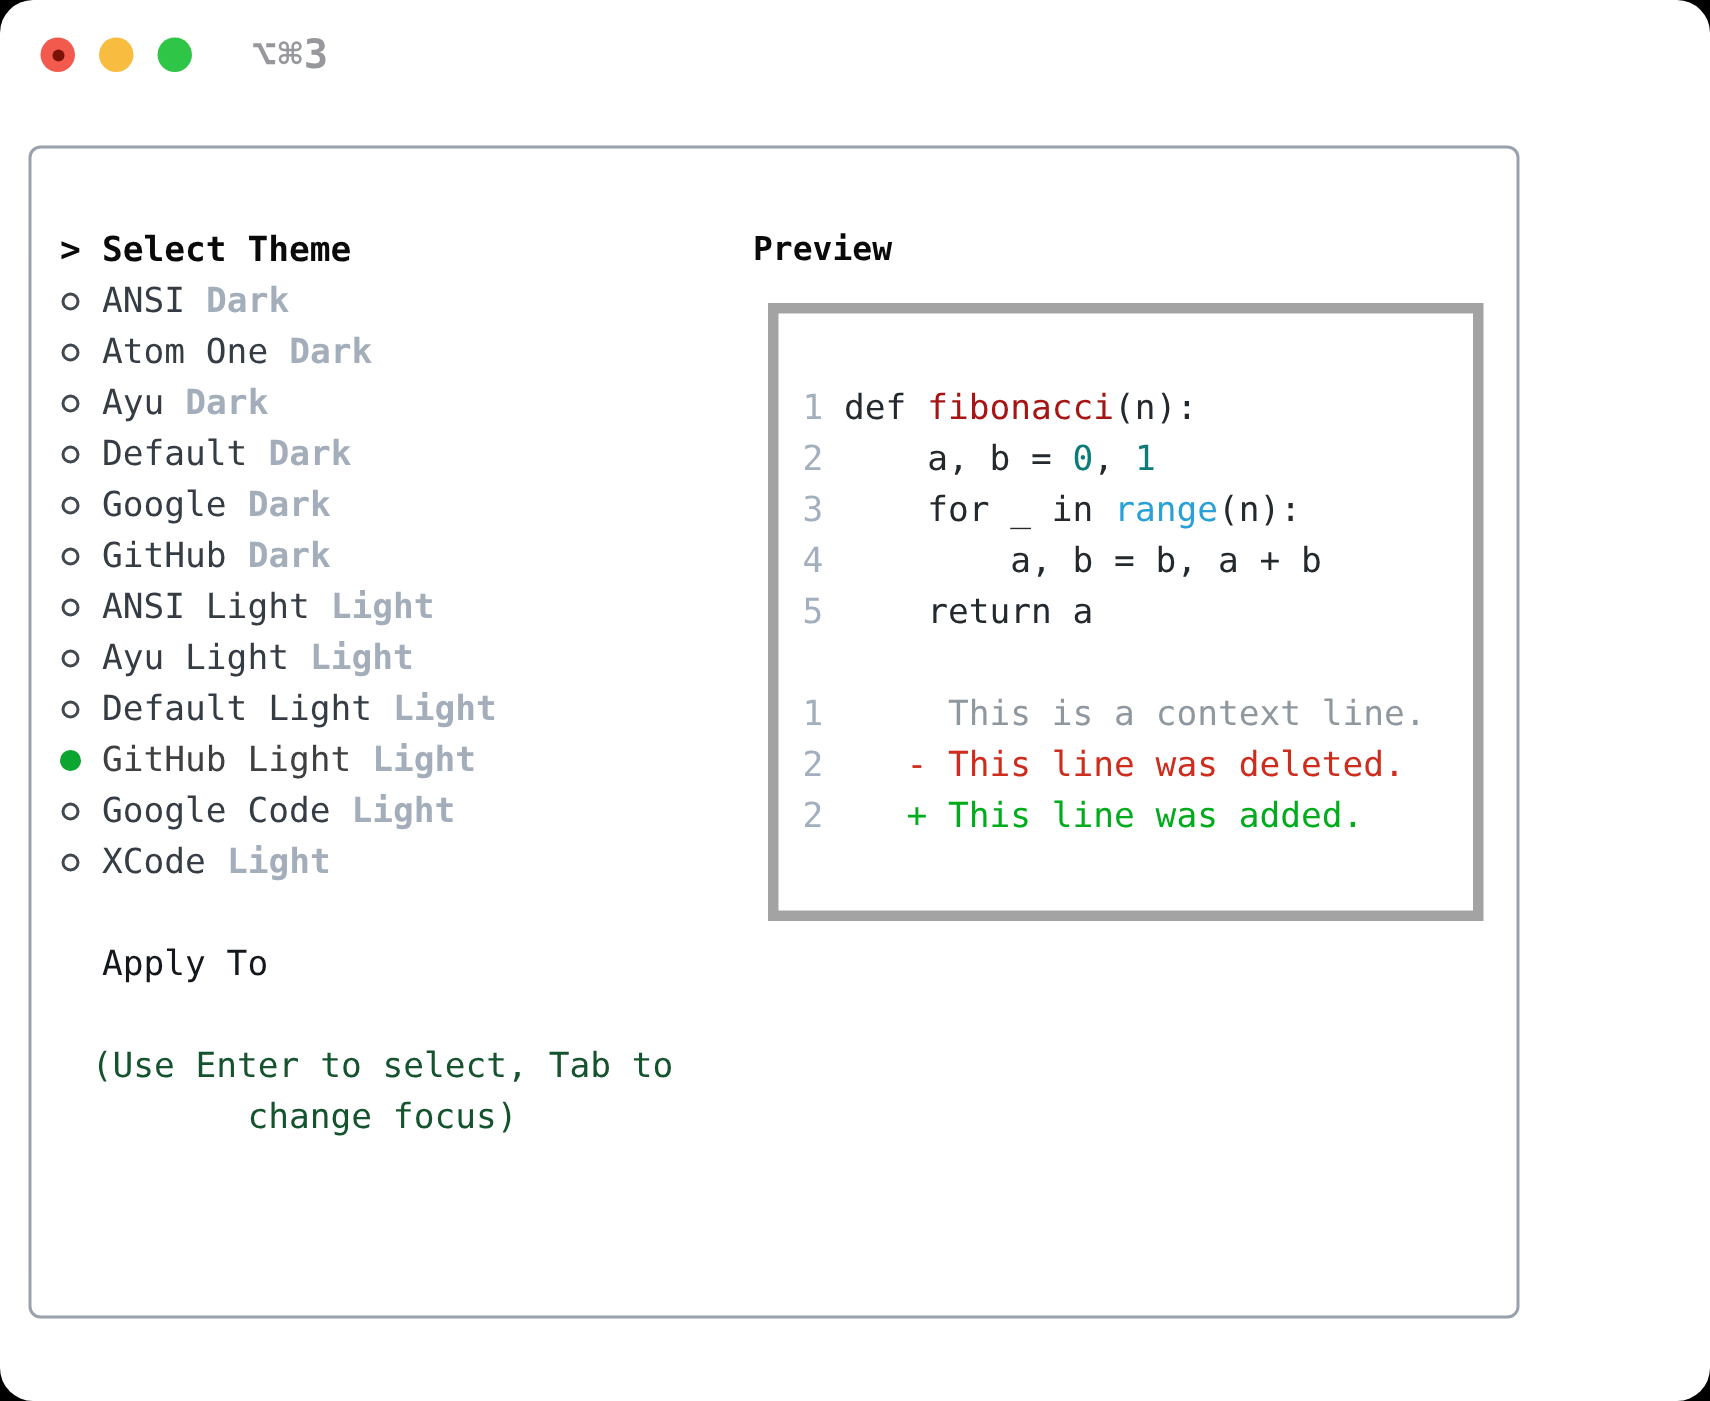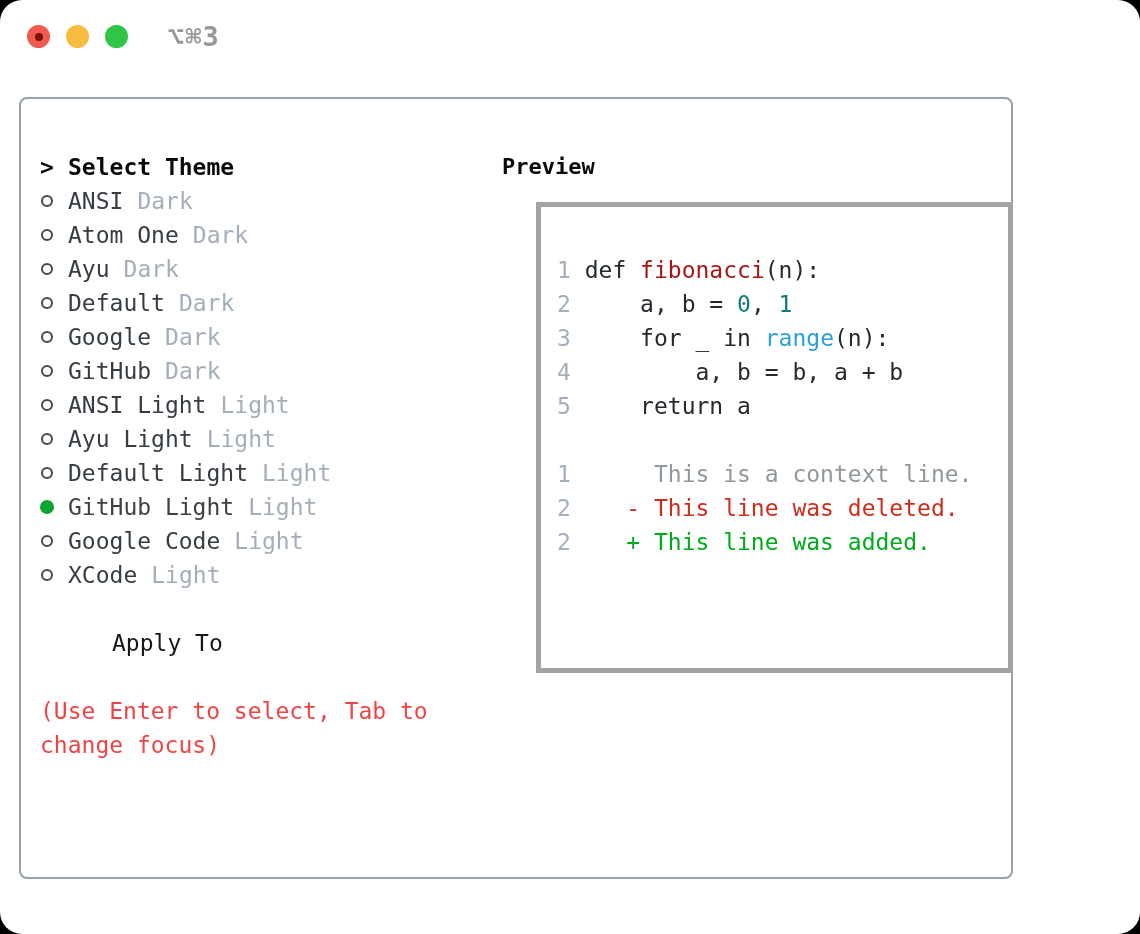--- a/index.html
+++ b/index.html
@@ -33,32 +33,32 @@
   .row{display:flex;align-items:center;height:34px;white-space:pre;}
   .marker{display:inline-flex;align-items:center;justify-content:flex-start;
           width:28px;flex:0 0 28px;}
   .ring{width:12px;height:12px;border-radius:50%;border:2px solid #42484f;
         box-sizing:border-box;margin-left:1px;}
   .dot{width:14px;height:14px;border-radius:50%;background:#0ca52f;box-sizing:border-box;}
   .prefix{font-weight:bold;color:#0a0a0a;}
   .heading{font-weight:bold;color:#0a0a0a;}
   .item-name{color:#363c44;}
   .item-name.selected{color:#404040;}
-  .item-variant{color:#a4aebb;margin-left:14px;}
+  .item-variant{color:#a4aebb;margin-left:14px;font-weight:bold;}
   .apply-name.selected{color:#0ca52f;}
   .spacer{height:34px;}
-  .hint{width:430px;line-height:34px;color:#ef4444;white-space:normal;}
+  .hint{width:430px;line-height:34px;color:#14532d;white-space:normal;text-align:center;}
   
   .preview-heading{
     position:absolute;left:481px;top:51px;height:34px;line-height:34px;
     font-size:22px;font-weight:bold;color:#0a0a0a;
   }
   .preview-box{
-    position:absolute;left:491px;top:103px;width:477px;height:471px;
-    border:5px solid #a3a3a3;background:#fff;box-sizing:border-box;margin-left:24px;
+    position:absolute;left:491px;top:103px;width:477px;height:412px;
+    border:7px solid #a3a3a3;background:#fff;box-sizing:border-box;
   }
   .code{position:absolute;left:16px;top:46px;font-size:23px;}
   .code-line{height:34px;line-height:34px;white-space:pre;}
   .tok-ln{color:#a4afbe;}
   .tok-pl{color:#24292e;}
   .tok-kw{color:#24292e;}
   .tok-fn{color:#a41513;}
   .tok-num{color:#0d7c78;}
   .tok-call{color:#2aa0d8;}
   .tok-ctx{color:#8f979f;text-align:right;}
@@ -95,21 +95,21 @@
           <div class="row"><span class="marker"><i class="ring"></i></span><span class="item-name">Ayu Light</span><span class="item-variant">Light</span></div>
           <div class="row"><span class="marker"><i class="ring"></i></span><span class="item-name">Default Light</span><span class="item-variant">Light</span></div>
           <div class="row"><span class="marker"><i class="dot"></i></span><span class="item-name selected">GitHub Light</span><span class="item-variant">Light</span></div>
           <div class="row"><span class="marker"><i class="ring"></i></span><span class="item-name">Google Code</span><span class="item-variant">Light</span></div>
           <div class="row"><span class="marker"><i class="ring"></i></span><span class="item-name">XCode</span><span class="item-variant">Light</span></div>
         </div>
 
       <div class="spacer"></div>
 
       <div class="row">
-        <span class="marker"></span><span class="heading" style="font-weight:normal;color:#14181d;margin-left:44px;">Apply To</span>
+        <span class="marker"></span><span class="heading" style="font-weight:normal;color:#14181d;">Apply To</span>
       </div>
 
 
       <div class="spacer"></div>
 
       <div class="hint">(Use Enter to select, Tab to change focus)</div>
     </div>
 
     <div class="preview-heading">Preview</div>
 

